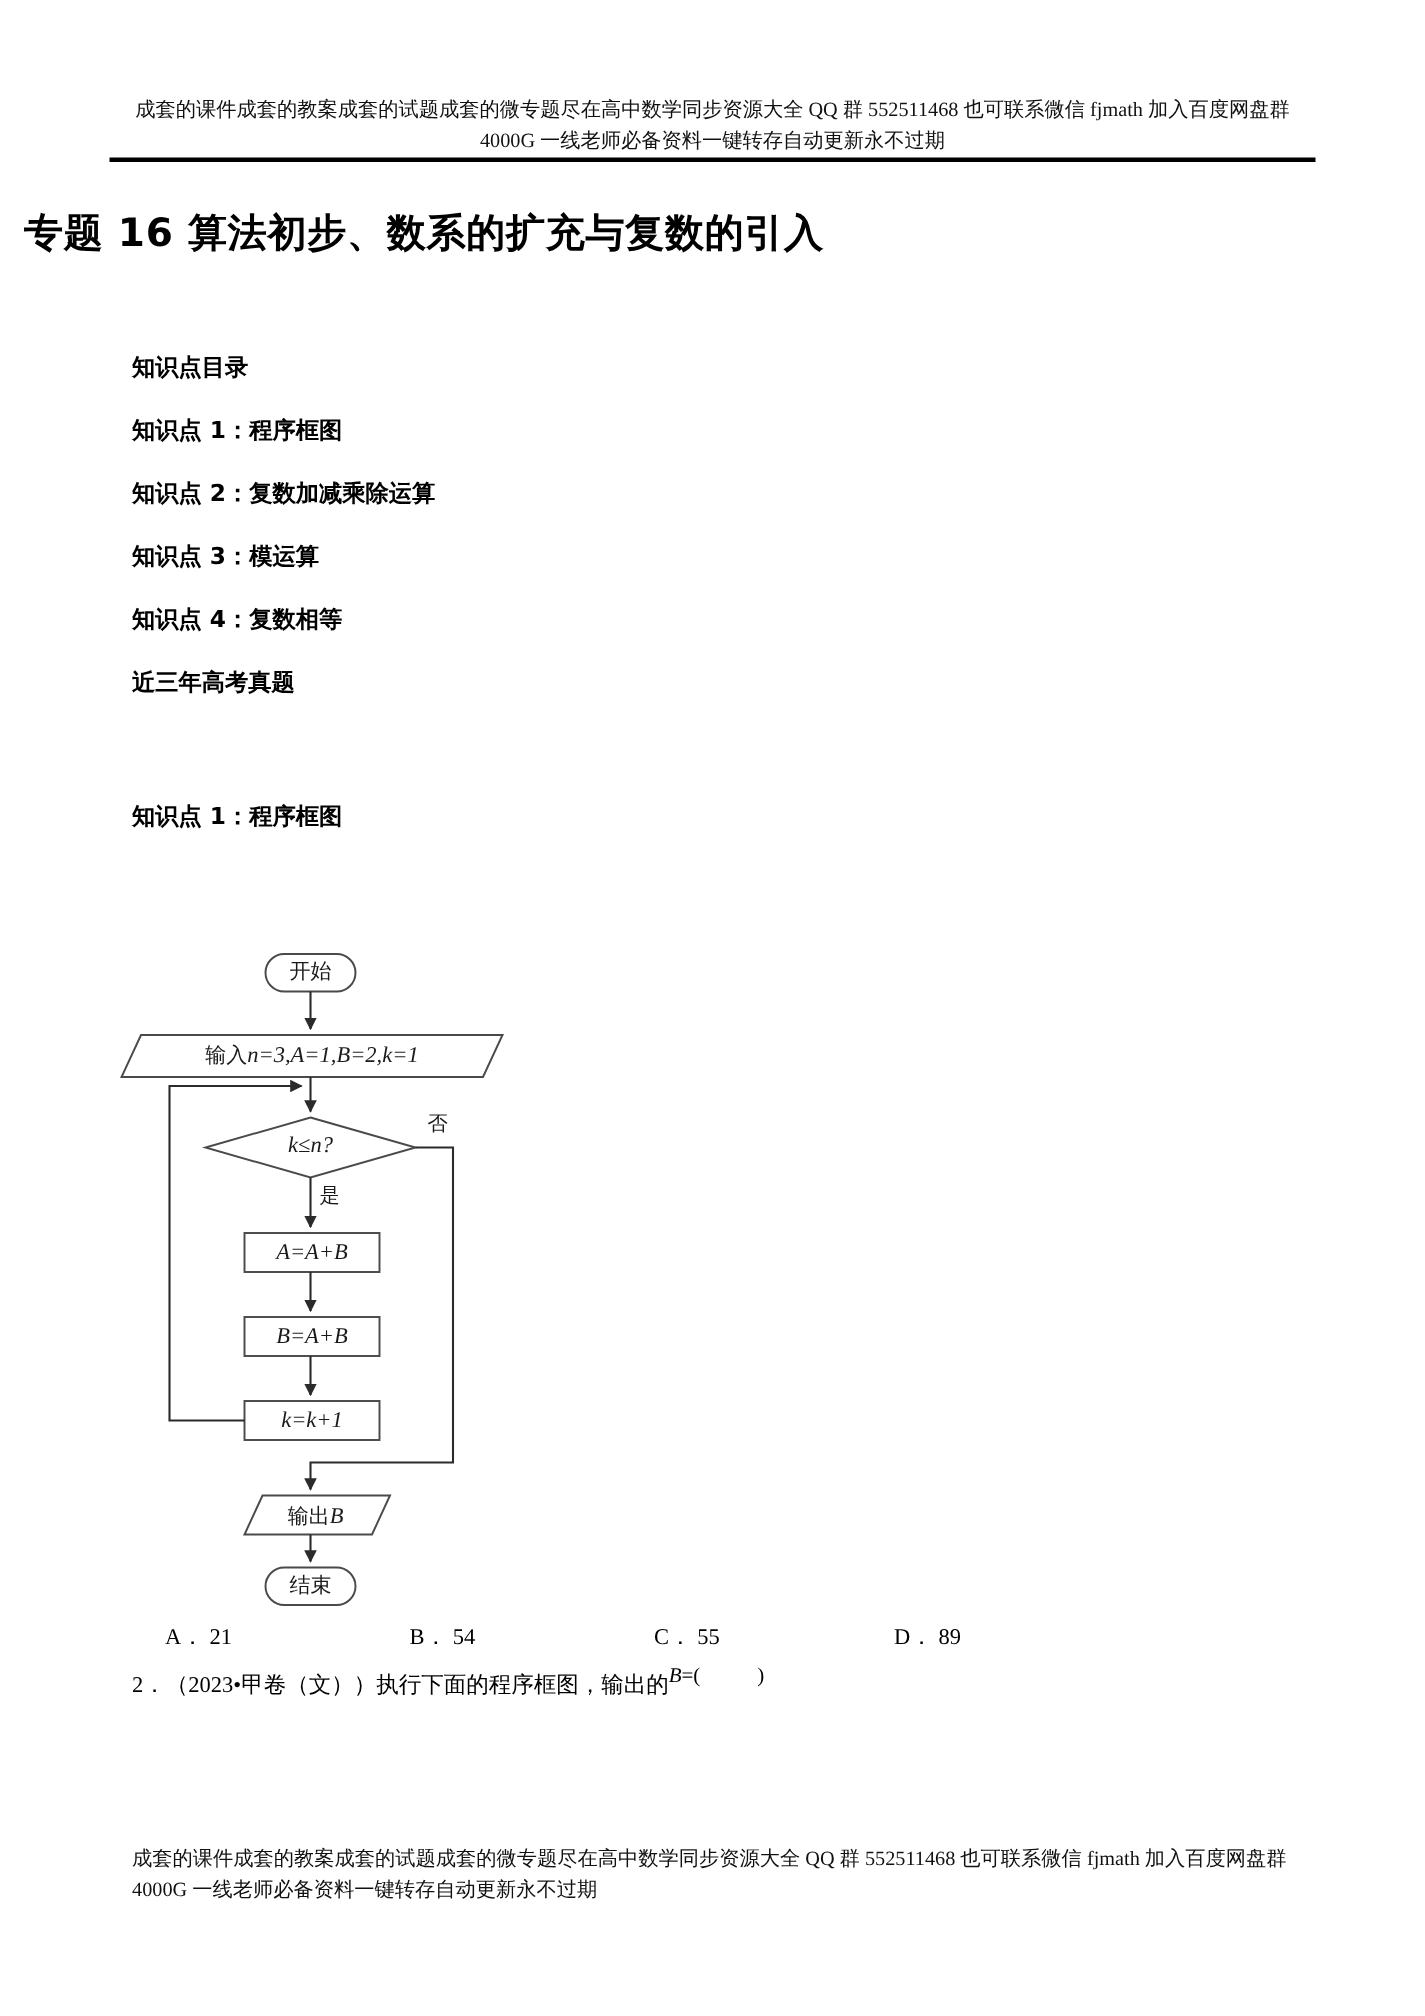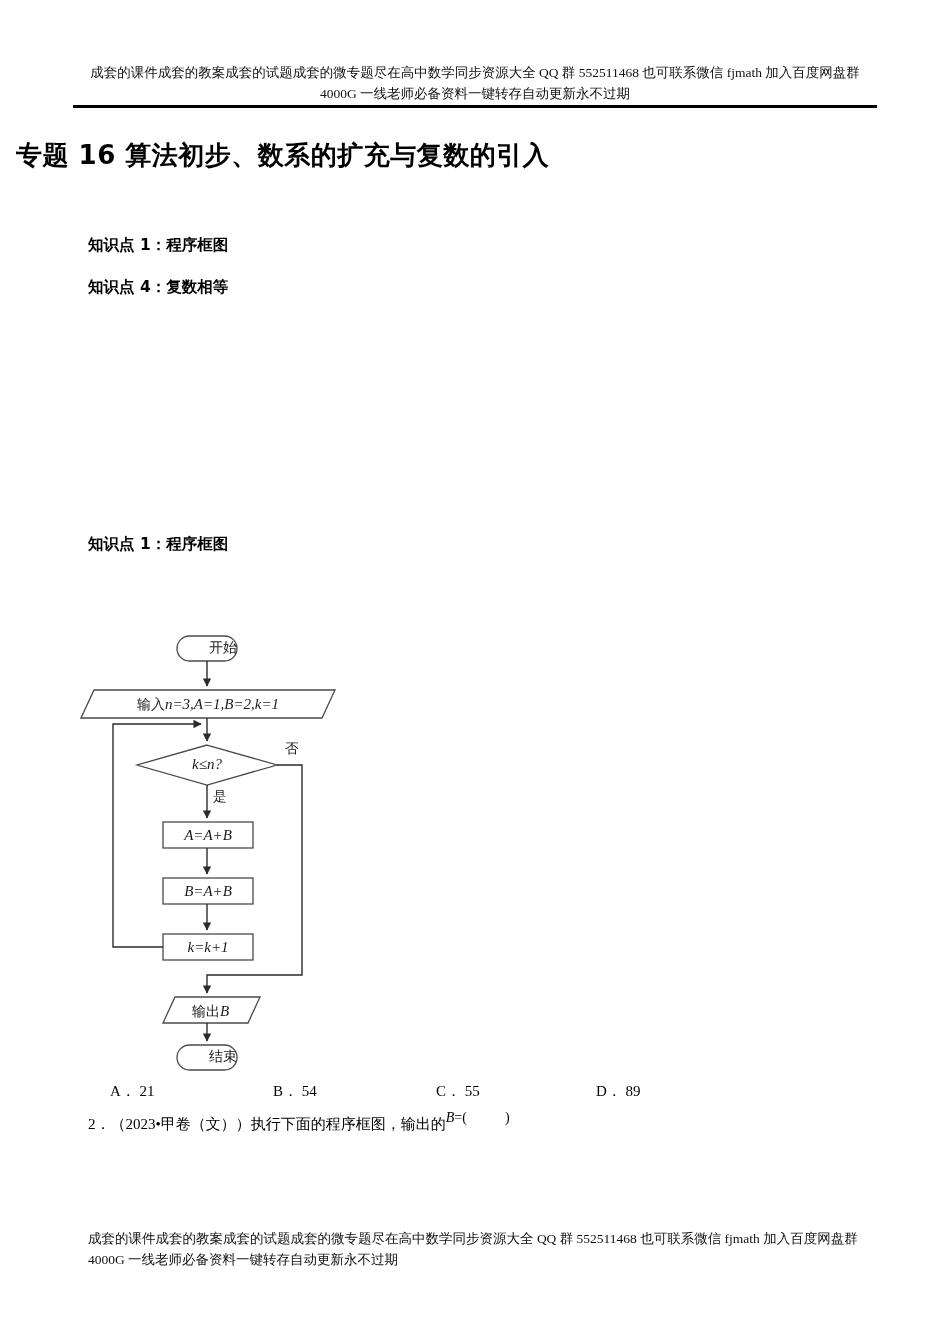--- a/index.html
+++ b/index.html
@@ -139,41 +139,45 @@
   }
   .flow svg { display: block; }
 
   .fl-label {
     position: absolute;
     font-family: "Liberation Serif", "DejaVu Serif", serif;
     white-space: nowrap;
     text-align: center;
     color: #1a1a1a;
   }
-  .fl-cn { font-size: 14px; text-align: right; }
+  .fl-cn { font-size: 14px; }
   .fl-math {
     font-size: 15px;
     font-style: italic;
     font-family: "Liberation Serif", "DejaVu Serif", serif;
   }
   .fl-branch { font-size: 13.5px; }
 </style>
 </head>
 <body>
 
 <div class="page">
 
   <div class="header-note">成套的课件成套的教案成套的试题成套的微专题尽在高中数学同步资源大全 QQ 群 552511468 也可联系微信 fjmath 加入百度网盘群 4000G 一线老师必备资料一键转存自动更新永不过期</div>
   <div class="header-rule"></div>
 
   <div class="doc-title">专题 16 算法初步、数系的扩充与复数的引入</div>
 
   <div class="toc">
+    <div class="toc-line">知识点目录</div>
     <div class="toc-line">知识点 1：程序框图</div>
+    <div class="toc-line">知识点 2：复数加减乘除运算</div>
+    <div class="toc-line">知识点 3：模运算</div>
     <div class="toc-line">知识点 4：复数相等</div>
+    <div class="toc-line">近三年高考真题</div>
   </div>
 
   <div class="section-head">知识点 1：程序框图</div>
 
 
   <div class="flow">
     <svg width="330" height="450" viewBox="0 0 330 450">
       <defs>
         <marker id="arrow" viewBox="0 0 10 10" refX="9" refY="5" markerWidth="6" markerHeight="6" orient="auto-start-reverse">
           <path d="M 0 0 L 10 5 L 0 10 z" fill="#2b2b2b"></path>

